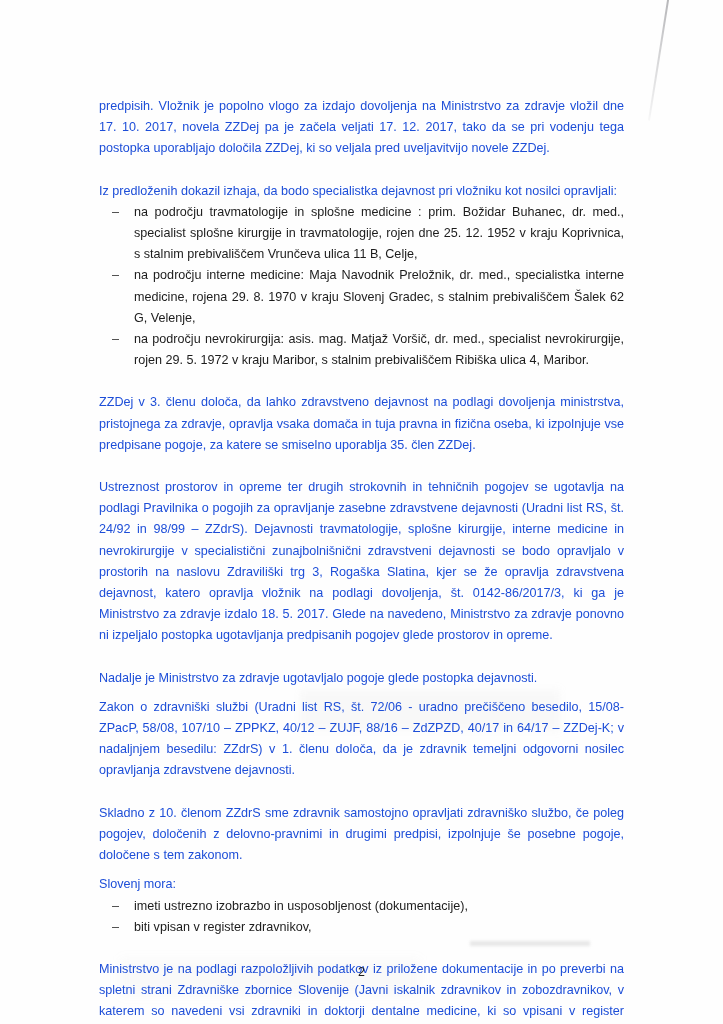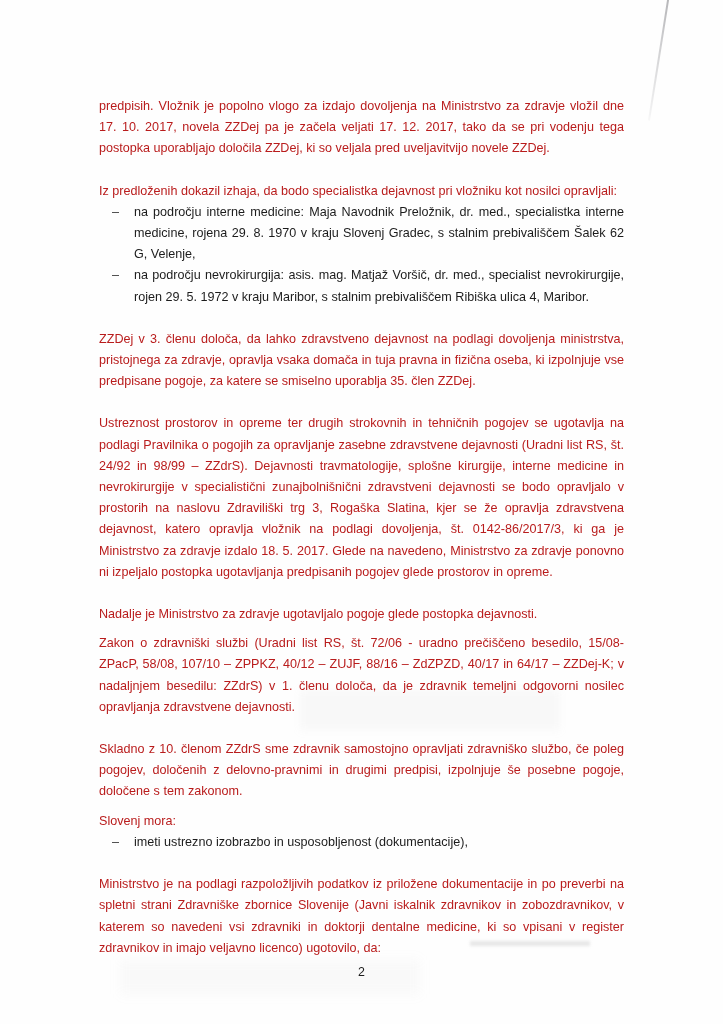--- a/index.html
+++ b/index.html
@@ -73,21 +73,21 @@
   .content {
     position: absolute;
     left: 99px;
     top: 96px;
     width: 525px;
   }
 
   .para {
     font-size: 12.6px;
     line-height: 21.2px;
-    color: #b91c1c;
+    color: #1d4ed8;
     text-align: justify;
     margin: 0;
   }
   .para + .para {
     margin-top: 8px;
   }
   .gap {
     height: 21px;
   }
 
@@ -136,20 +136,21 @@
 
   <div class="content">
 
     <p class="para">predpisih. Vložnik je popolno vlogo za izdajo dovoljenja na Ministrstvo za zdravje vložil dne 17. 10. 2017, novela ZZDej pa je začela veljati 17. 12. 2017, tako da se pri vodenju tega postopka uporabljajo določila ZZDej, ki so veljala pred uveljavitvijo novele ZZDej.</p>
 
     <div class="gap"></div>
 
     <p class="para">Iz predloženih dokazil izhaja, da bodo specialistka dejavnost pri vložniku kot nosilci opravljali:</p>
 
     <ul class="dash-list">
+      <li>na področju travmatologije in splošne medicine : prim. Božidar Buhanec, dr. med., specialist splošne kirurgije in travmatologije, rojen dne 25. 12. 1952 v kraju Koprivnica, s stalnim prebivališčem Vrunčeva ulica 11 B, Celje,</li>
       <li>na področju interne medicine: Maja Navodnik Preložnik, dr. med., specialistka interne medicine, rojena 29. 8. 1970 v kraju Slovenj Gradec, s stalnim prebivališčem Šalek 62 G, Velenje,</li>
       <li>na področju nevrokirurgija: asis. mag. Matjaž Voršič, dr. med., specialist nevrokirurgije, rojen 29. 5. 1972 v kraju Maribor, s stalnim prebivališčem Ribiška ulica 4, Maribor.</li>
     </ul>
 
     <div class="gap"></div>
 
     <p class="para">ZZDej v 3. členu določa, da lahko zdravstveno dejavnost na podlagi dovoljenja ministrstva, pristojnega za zdravje, opravlja vsaka domača in tuja pravna in fizična oseba, ki izpolnjuje vse predpisane pogoje, za katere se smiselno uporablja 35. člen ZZDej.</p>
 
     <div class="gap"></div>
 
@@ -162,20 +163,21 @@
     <p class="para">Zakon o zdravniški službi (Uradni list RS, št. 72/06 - uradno prečiščeno besedilo, 15/08-ZPacP, 58/08, 107/10 – ZPPKZ, 40/12 – ZUJF, 88/16 – ZdZPZD, 40/17 in 64/17 – ZZDej-K; v nadaljnjem besedilu: ZZdrS) v 1. členu določa, da je zdravnik temeljni odgovorni nosilec opravljanja zdravstvene dejavnosti.</p>
 
     <div class="gap"></div>
 
     <p class="para">Skladno z 10. členom ZZdrS sme zdravnik samostojno opravljati zdravniško službo, če poleg pogojev, določenih z delovno-pravnimi in drugimi predpisi, izpolnjuje še posebne pogoje, določene s tem zakonom.</p>
 
     <p class="para">Slovenj mora:</p>
 
     <ul class="dash-list">
       <li>imeti ustrezno izobrazbo in usposobljenost (dokumentacije),</li>
+      <li>biti vpisan v register zdravnikov,</li>
     </ul>
 
     <div class="gap"></div>
 
     <p class="para">Ministrstvo je na podlagi razpoložljivih podatkov iz priložene dokumentacije in po preverbi na spletni strani Zdravniške zbornice Slovenije (Javni iskalnik zdravnikov in zobozdravnikov, v katerem so navedeni vsi zdravniki in doktorji dentalne medicine, ki so vpisani v register zdravnikov in imajo veljavno licenco) ugotovilo, da:</p>
 
   </div>
 
   <div class="page-number">2</div>
 

